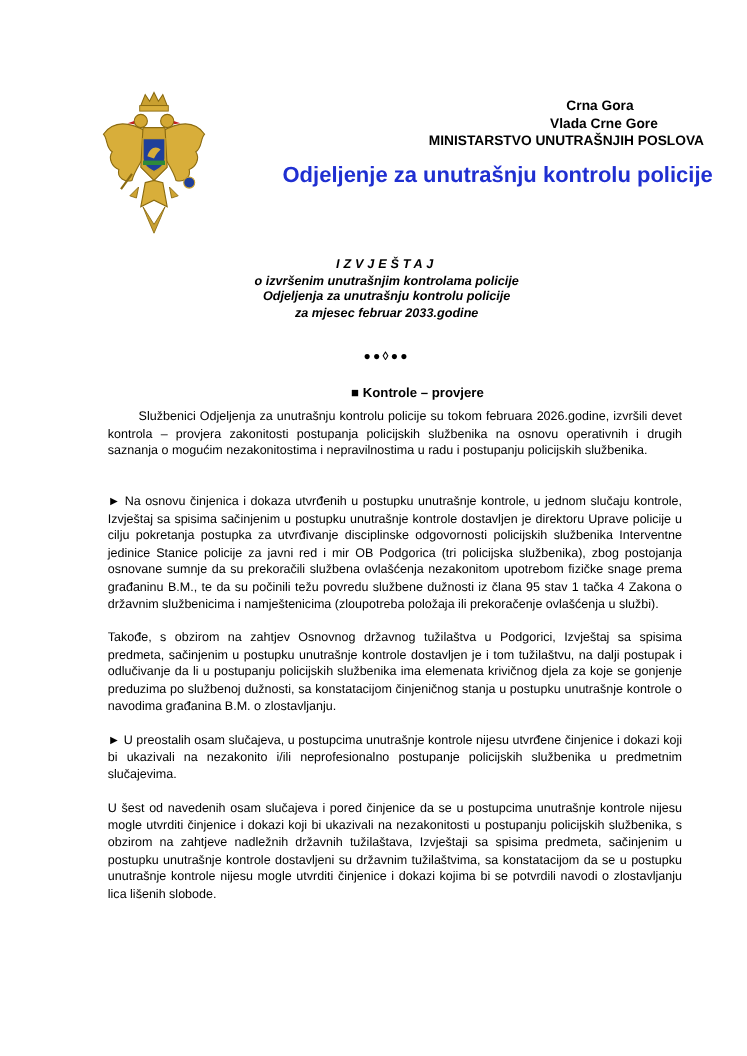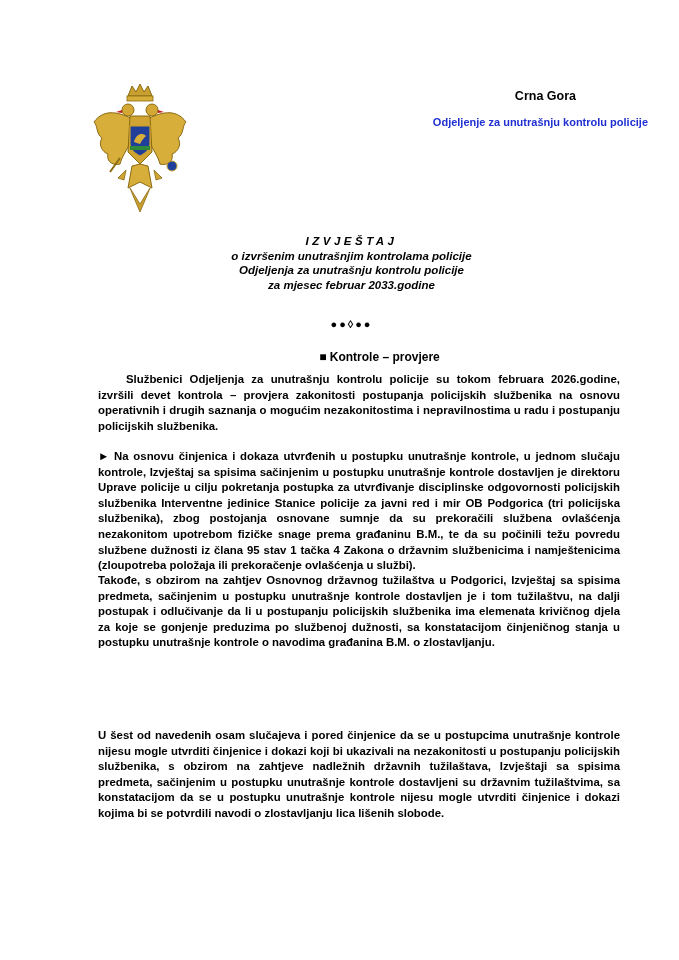--- a/index.html
+++ b/index.html
@@ -2,30 +2,30 @@
 <html><head>
 <meta charset="utf-8">
 <style>
   html, body { margin: 0; padding: 0; background: #ffffff; }
   body { width: 679px; height: 960px; position: relative; overflow: hidden;
          font-family: "Liberation Sans", sans-serif; color: #000; }
   .page { position: absolute; left: 0; top: 2px; width: 650px; height: 960px; margin-left: 12px; }
   .coat { position: absolute; left: 78px; top: 80px; width: 100px; height: 135px; }
   .head-right { position: absolute; right: 26px; top: 86px; text-align: right; }
   .head-line { font-size: 12.5px; font-weight: bold; line-height: 16px; }
-  .dept { font-size: 11px; font-weight: bold; color: #1f2fd1; margin-top: 12px; }
+  .dept { font-size: 20px; font-weight: bold; color: #1f2fd1; margin-top: 12px; }
   .title-block { position: absolute; left: 0; top: 232px; width: 679px; text-align: center; }
   .title-block div { font-size: 11.5px; font-weight: bold; line-height: 14.5px; font-style: italic; }
   .title-spaced { letter-spacing: 3.5px; }
   .ornament { position: absolute; left: 0; top: 316px; width: 679px; text-align: center;
               font-size: 11px; letter-spacing: 2px; font-weight: bold; }
   .section { position: absolute; left: 0; top: 348px; width: 679px; text-align: center;
              font-size: 12px; font-weight: bold; padding-left: 28px; }
   .body { position: absolute; left: 86px; width: 522px; font-size: 11.4px; line-height: 15.6px;
-          text-align: justify; font-weight: bold; }
+          text-align: justify; }
   .indent { text-indent: 28px; }
 </style>
 </head>
 <body>
 
 <div class="page">
 
   <svg class="coat" viewBox="0 0 100 135">
 
     <path d="M38 14 L42 4 L46 10 L50 2 L54 10 L58 4 L62 14 Z" fill="#c9a030" stroke="#8a6a10" stroke-width="1"></path>
@@ -49,32 +49,35 @@
     <circle cx="82" cy="84" r="5" fill="#1f3f9a" stroke="#c9a030"></circle>
 
     <path d="M42 84 L50 82 L58 84 L62 106 L50 100 L38 106 Z" fill="#d8ae3a" stroke="#8a6a10" stroke-width="1"></path>
     <path d="M36 88 L28 96 L34 98 Z" fill="#cfa432" stroke="#8a6a10" stroke-width="0.8"></path>
     <path d="M64 88 L72 96 L66 98 Z" fill="#cfa432" stroke="#8a6a10" stroke-width="0.8"></path>
     <path d="M40 106 L50 122 L60 106 L56 116 L50 130 L44 116 Z" fill="#c9a030" stroke="#8a6a10" stroke-width="0.8"></path>
   </svg>
 
   <div class="head-right">
     <div class="head-line" style="margin-right:60px">Crna Gora</div>
+    <div class="head-line" style="margin-right:38px">Vlada Crne Gore</div>
+    <div class="head-line" style="margin-right:-4px">MINISTARSTVO UNUTRAŠNJIH POSLOVA</div>
     <div class="dept" style="margin-right:-12px">Odjeljenje za unutrašnju kontrolu policije</div>
   </div>
 
   <div class="title-block">
     <div class="title-spaced">IZVJEŠTAJ</div>
     <div>o izvršenim unutrašnjim kontrolama policije</div>
     <div>Odjeljenja za unutrašnju kontrolu policije</div>
     <div>za mjesec februar 2033.godine</div>
   </div>
 
   <div class="ornament">●●◊●●</div>
 
   <div class="section">■ Kontrole – provjere</div>
 
   <div class="body indent" style="top:370px">Službenici Odjeljenja za unutrašnju kontrolu policije su tokom februara 2026.godine, izvršili devet kontrola – provjera zakonitosti postupanja policijskih službenika na osnovu operativnih i drugih saznanja o mogućim nezakonitostima i nepravilnostima u radu i postupanju policijskih službenika.</div>
   <div class="body" style="top:447px">► Na osnovu činjenica i dokaza utvrđenih u postupku unutrašnje kontrole, u jednom slučaju kontrole, Izvještaj sa spisima sačinjenim u postupku unutrašnje kontrole dostavljen je direktoru Uprave policije u cilju pokretanja postupka za utvrđivanje disciplinske odgovornosti policijskih službenika Interventne jedinice Stanice policije za javni red i mir OB Podgorica  (tri policijska službenika), zbog postojanja osnovane sumnje da su prekoračili službena ovlašćenja nezakonitom upotrebom fizičke snage prema građaninu B.M., te da su počinili težu povredu službene dužnosti iz člana 95 stav 1 tačka 4 Zakona o državnim službenicima i namještenicima (zloupotreba položaja ili prekoračenje ovlašćenja u službi).</div>
   <div class="body" style="top:571px">Takođe, s obzirom na zahtjev Osnovnog državnog tužilaštva u Podgorici, Izvještaj sa spisima predmeta, sačinjenim u postupku unutrašnje kontrole dostavljen je i tom tužilaštvu, na dalji postupak i odlučivanje da li u postupanju policijskih službenika ima elemenata krivičnog djela za koje se gonjenje preduzima po službenoj dužnosti, sa konstatacijom činjeničnog stanja u postupku unutrašnje kontrole o navodima građanina B.M. o zlostavljanju.</div>
+  <div class="body" style="top:664px">► U preostalih osam slučajeva, u postupcima unutrašnje kontrole nijesu utvrđene činjenice i dokazi koji bi ukazivali na nezakonito i/ili neprofesionalno postupanje policijskih službenika u predmetnim slučajevima.</div>
   <div class="body" style="top:726px">U šest od navedenih osam slučajeva i pored činjenice da se u postupcima unutrašnje kontrole nijesu mogle utvrditi činjenice i dokazi koji bi ukazivali na nezakonitosti u postupanju policijskih službenika, s obzirom na zahtjeve nadležnih državnih tužilaštava, Izvještaji sa spisima predmeta, sačinjenim u postupku unutrašnje kontrole dostavljeni su državnim tužilaštvima, sa konstatacijom da se u postupku unutrašnje kontrole nijesu mogle utvrditi činjenice i dokazi kojima bi se potvrdili navodi o zlostavljanju lica lišenih slobode.</div>
 
 </div>
 
 </body></html>

